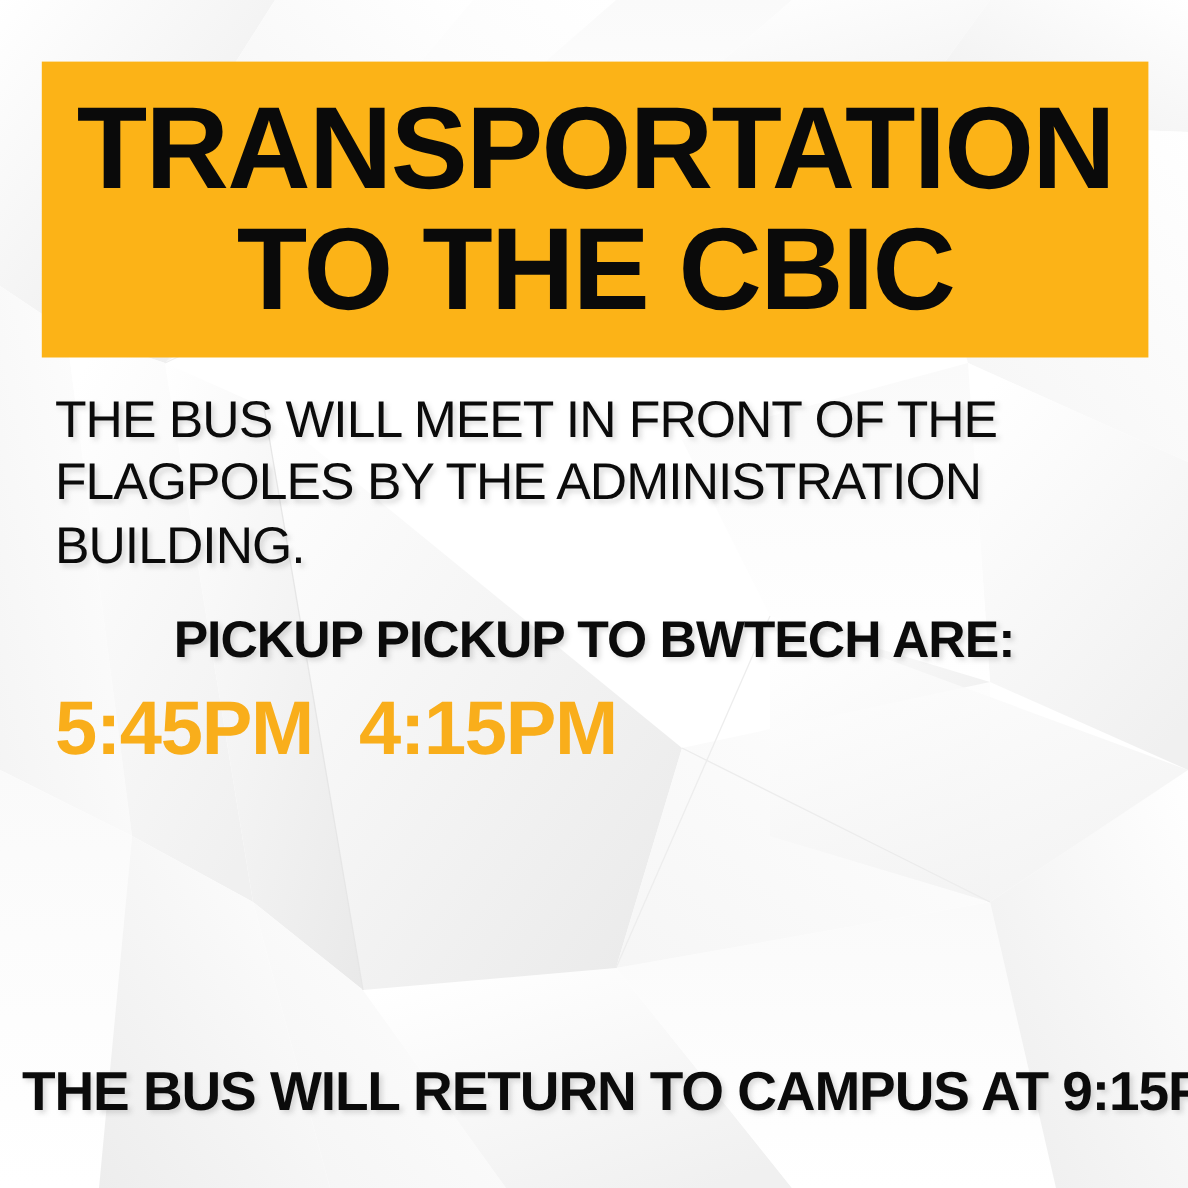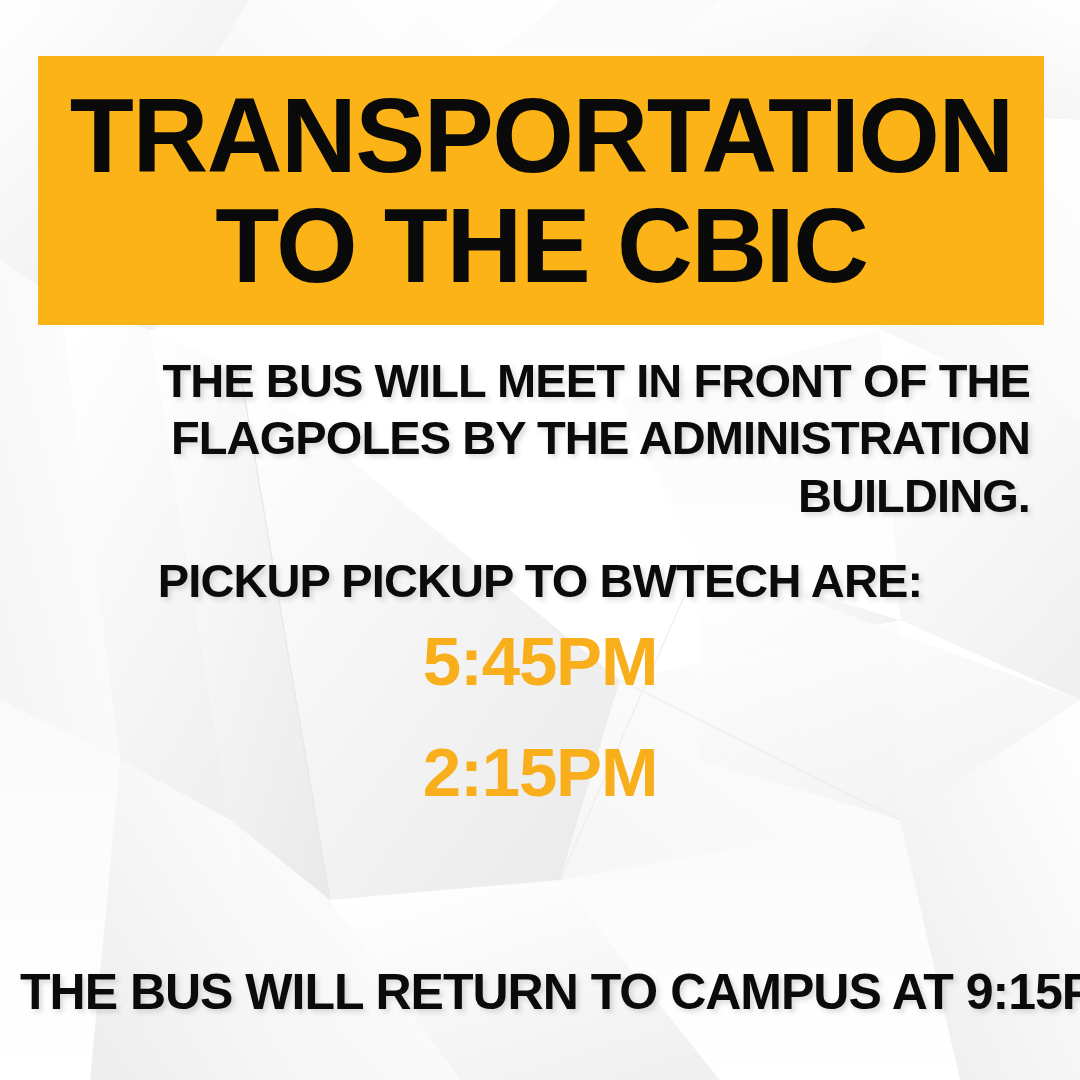--- a/index.html
+++ b/index.html
@@ -67,24 +67,24 @@
   }
   #title-line-1 { font-size: 106px; }
   #title-line-2 { font-size: 106px; }
 
   
   #meeting-info {
     position: absolute;
     left: 50px;
     top: 352px;
     width: 980px;
-    text-align: right;
+    text-align: left;
     color: #0b0b0b;
     font-family: "Liberation Sans Narrow", "Liberation Sans", sans-serif;
-    font-weight: bold;
+    font-weight: normal;
     font-size: 47px;
     line-height: 1.22;
     letter-spacing: -0.9px;
     text-shadow: 3px 3px 5px rgba(140,140,140,0.30);
   }
 
   
   #pickup-heading {
     position: absolute;
     left: 50px;
@@ -101,21 +101,21 @@
     text-shadow: 3px 3px 5px rgba(140,140,140,0.30);
   }
 
   
   #pickup-times {
     position: absolute;
     left: 50px;
     top: 627px;
     width: 980px;
     display: flex;
-    flex-direction: column;
+    flex-direction: row;
     align-items: center;
     gap: 42px;
   }
   .pickup-time {
     color: #F9AE1B;
     font-family: "Liberation Sans Narrow", "Liberation Sans", sans-serif;
     font-weight: bold;
     font-size: 69px;
     line-height: 1.0;
     letter-spacing: -1.2px;
@@ -211,19 +211,19 @@
       <div class="title-line" id="title-line-1">TRANSPORTATION</div>
       <div class="title-line" id="title-line-2">TO THE CBIC</div>
     </div>
 
     <div id="meeting-info">THE BUS WILL MEET IN FRONT OF THE FLAGPOLES BY THE ADMINISTRATION BUILDING.</div>
 
     <div id="pickup-heading">PICKUP PICKUP TO BWTECH ARE:</div>
 
     <div id="pickup-times">
       <div class="pickup-time">5:45PM</div>
-      <div class="pickup-time">2:15PM</div>
+      <div class="pickup-time">4:15PM</div>
     </div>
 
     <div id="return-info">THE BUS WILL RETURN TO CAMPUS AT 9:15PM.</div>
 
   </div>
 </div>
 
 </body></html>

